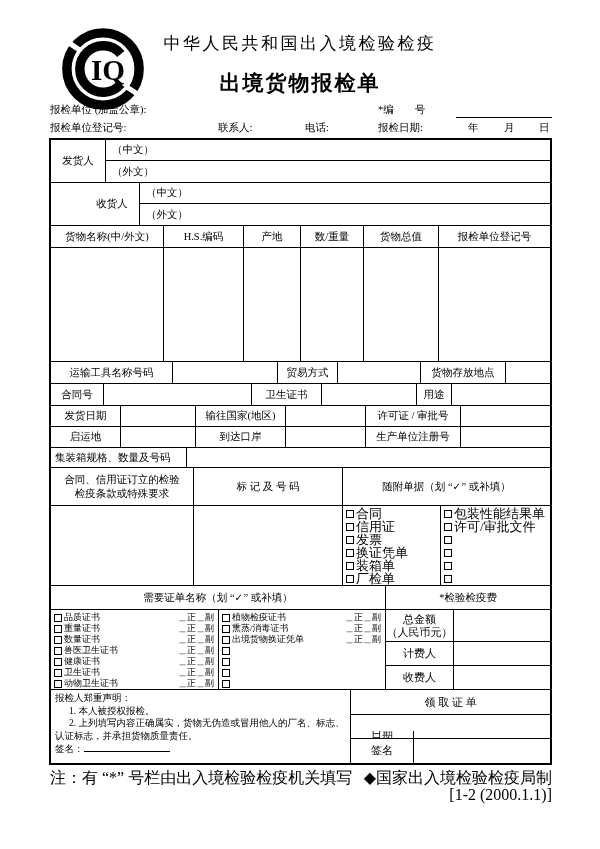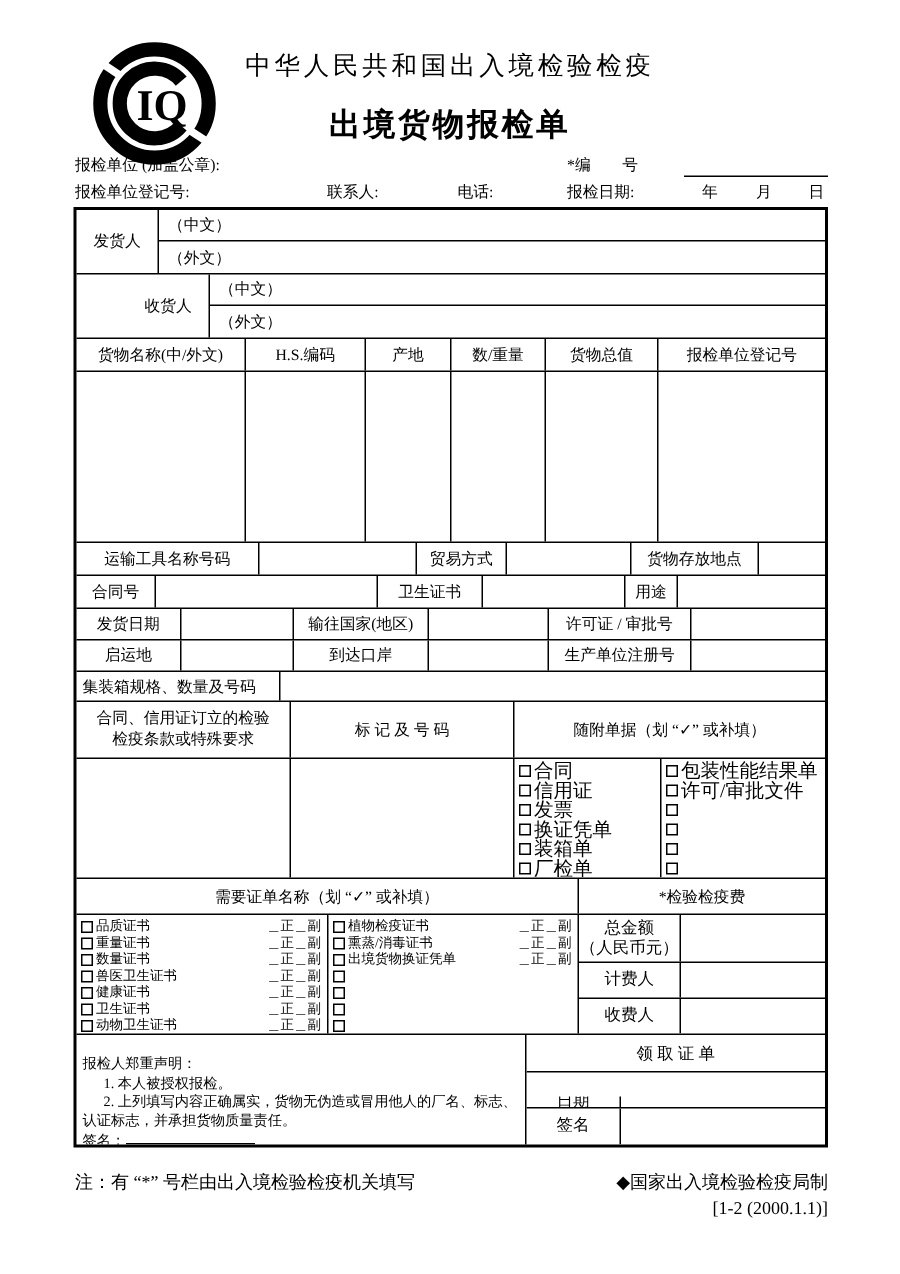--- a/index.html
+++ b/index.html
@@ -30,26 +30,26 @@
   .hdr2 { display:flex; flex-direction:column; align-items:center; justify-content:center; line-height:14px; }
   
   .cb { width:8px; height:8px; border:1px solid #000; margin-right:2px; flex:none; }
   .cbline { display:flex; align-items:center; height:13px; padding-left:3px; font-size:13px; white-space:nowrap; }
   .certline { display:flex; align-items:center; height:11px; padding:0 4px 0 3px; font-size:9px; white-space:nowrap; }
   .certline .sp { flex:1; }
   .copies { font-size:9px; }
   
   .feelabel { font-size:11px; text-align:center; line-height:13px; }
   
-  .decl { font-size:9.5px; line-height:12.5px; padding:2px 4px 0 4px;margin-top:12px; }
+  .decl { font-size:9.5px; line-height:12.5px; padding:2px 4px 0 4px; }
   .decl .ind { text-indent:14px; }
   .signline { text-align:left; padding-right:14px; margin-top:1px; }
   .u-line { display:inline-block; width:86px; border-bottom:1px solid #000; height:8px; }
   
-  .footnote { position:absolute; font-size:12px; white-space:pre;margin-top:12px; }
+  .footnote { position:absolute; font-size:16px; white-space:pre; }
 </style>
 </head>
 <body>
 
 <div class="page">
 
   <div class="logo">
     <svg viewBox="0 0 100 100" width="92" height="86">
       <circle cx="50" cy="50" r="42" fill="none" stroke="#000" stroke-width="11"></circle>
       <line x1="8" y1="18" x2="26" y2="30" stroke="#fff" stroke-width="6"></line>

